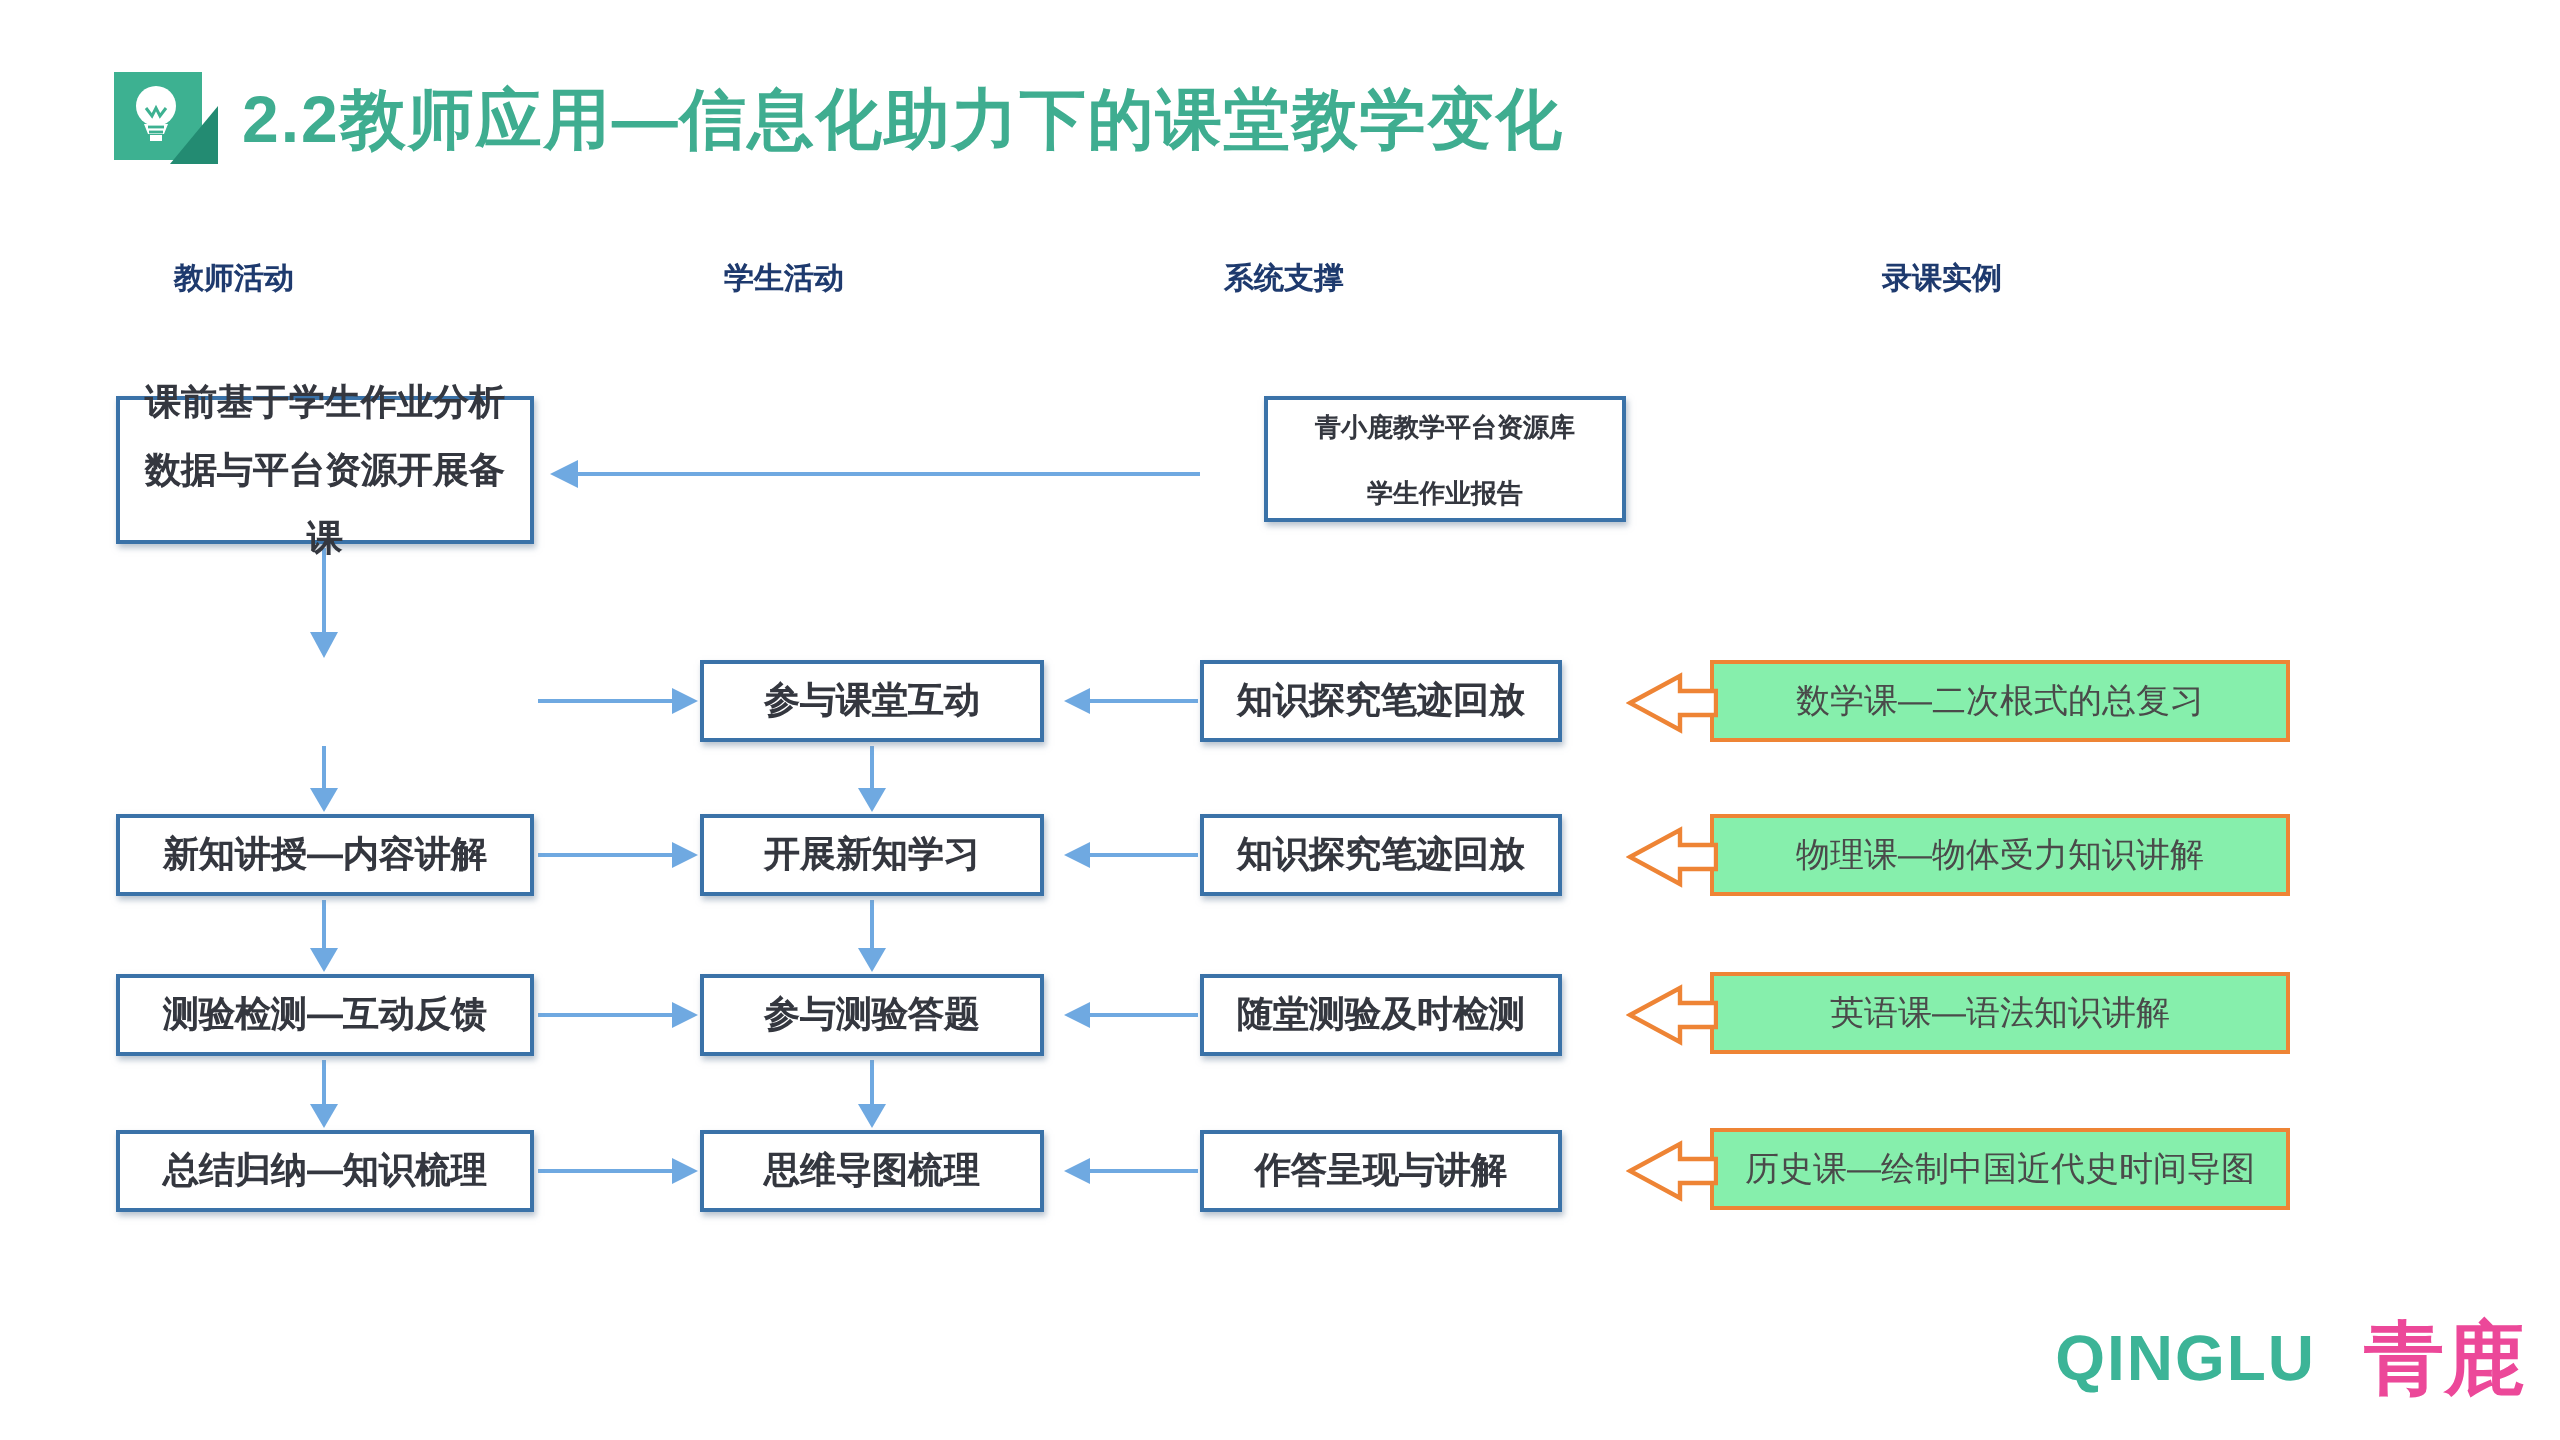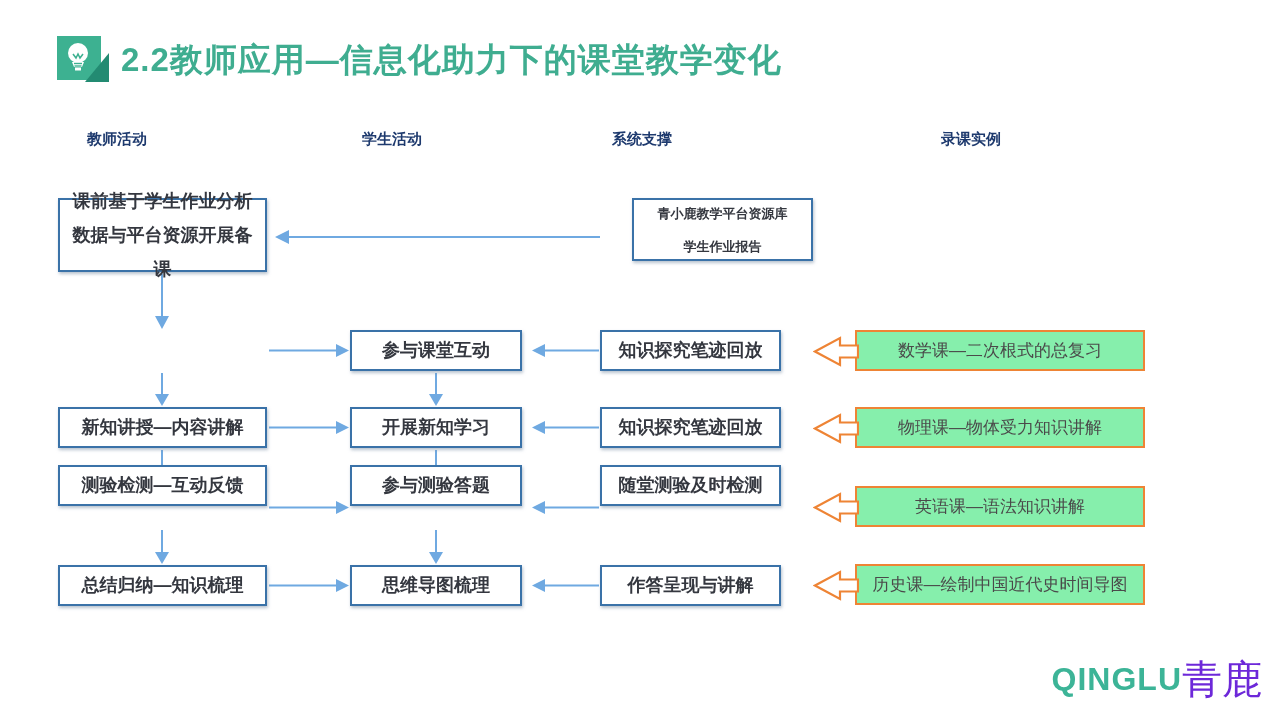--- a/index.html
+++ b/index.html
@@ -32,40 +32,40 @@
     display:flex; flex-direction:column; align-items:center; justify-content:center;
     font-size:18px; font-weight:bold; color:#34373f; text-align:center;
     line-height:1.35;
   }
   .col1 { left:58px;  width:209px; }
   .col2 { left:350px; width:172px; }
   .col3 { left:600px; width:181px; }
   .r1t { top:198px; }
   .r2  { top:330px; height:41px; }
   .r3  { top:407px; height:41px; }
-  .r4  { top:465px; height:41px; }
+  .r4  { top:487px; height:41px; }
   .r5  { top:565px; height:41px; }
   .box-prep { height:74px; padding:0 5px; line-height:34px; }
   .box-sys1 { height:63px; font-size:13px; line-height:33px;margin-left:32px; }
   
   .callout {
     position:absolute; left:855px; width:290px; height:41px; z-index:2;
     background:#86efac; border:2px solid #EE8435;
     display:flex; align-items:center; justify-content:center;
     font-size:17px; color:#4A4A4A; text-align:center; white-space:nowrap;
   }
   .callout .arrow-glyph { position:absolute; left:-44px; top:-1px; width:46px; height:41px; }
   .c1 { top:330px; } .c2 { top:407px; } .c3 { top:486px; } .c4 { top:564px; }
   
   .logo {
     position:absolute; right:18px; top:652px; display:flex; align-items:center;
     white-space:nowrap;
   }
   .logo-latin { font-size:32px; font-weight:800; color:#3CB497; letter-spacing:1px; }
-  .logo-cjk   { font-size:40px; font-weight:normal; color:#6d28d9; }
+  .logo-cjk   { font-size:40px; font-weight:bold; color:#ec4899;margin-left:24px; }
 </style>
 </head>
 <body>
 
 <div class="canvas">
 
   <div class="title-row">
     <svg class="title-icon" viewBox="0 0 52 48">
       <rect x="0" y="0" width="44" height="44" fill="#3DB191"></rect>
       <polygon points="28,46 52,17 52,46" fill="#238B72"></polygon>

